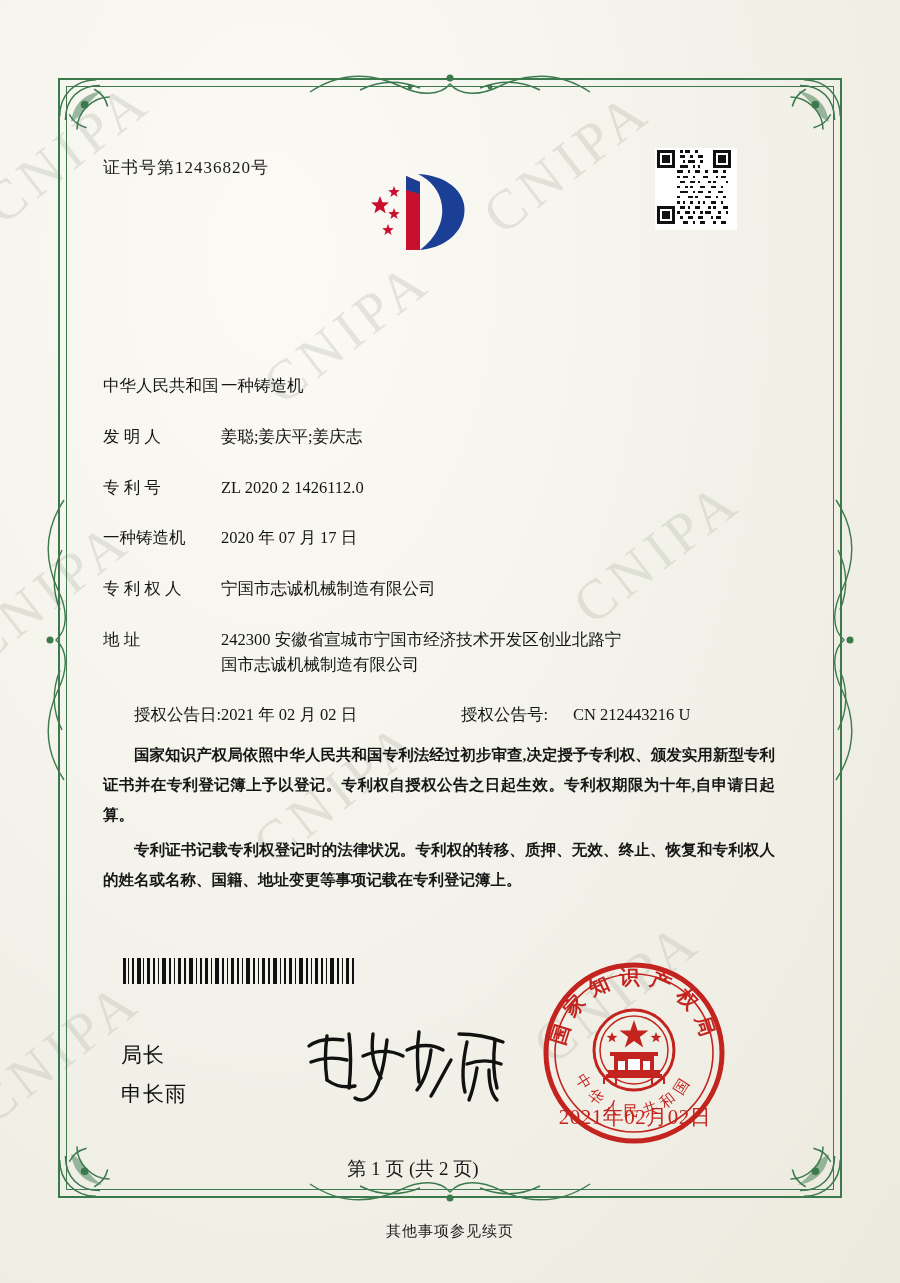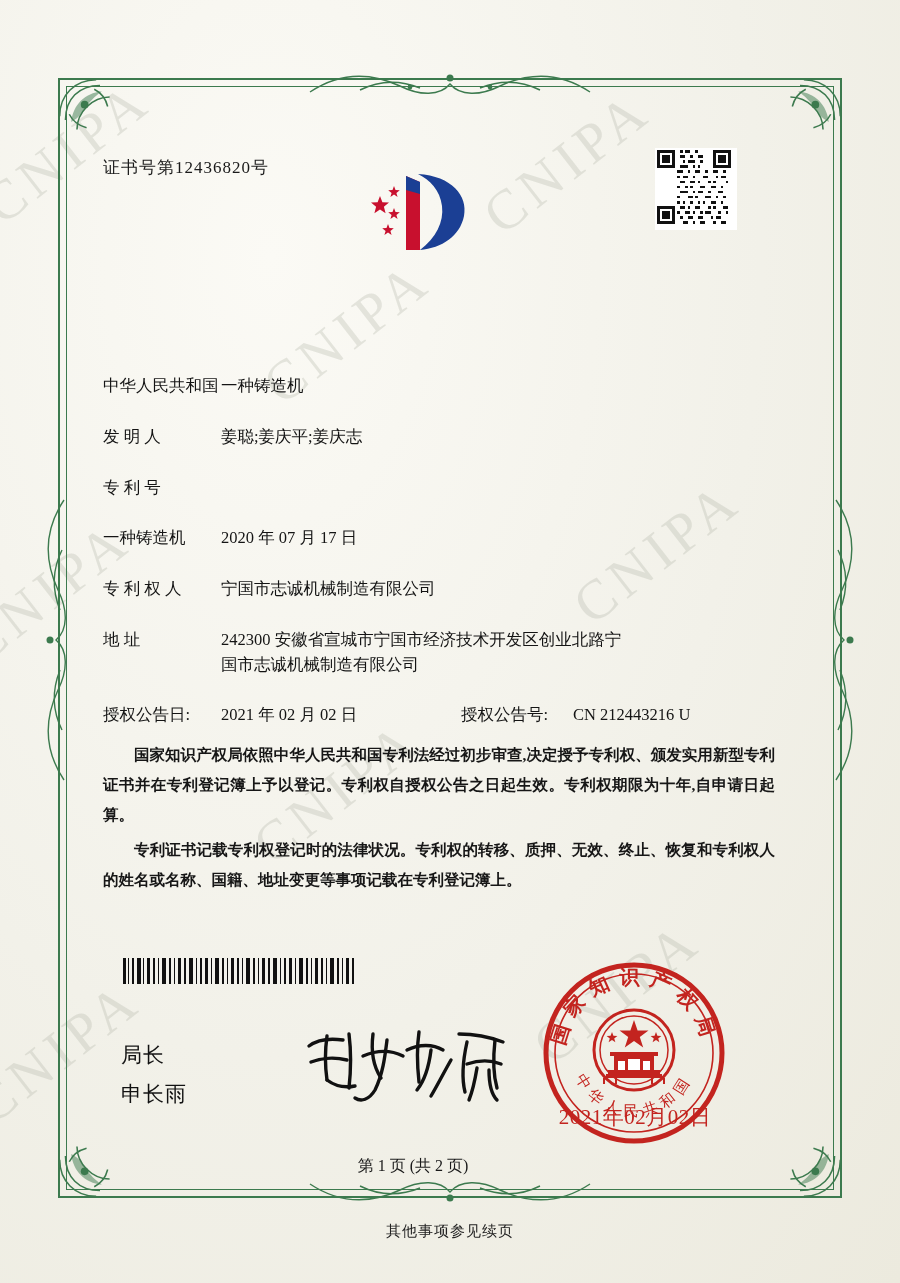--- a/index.html
+++ b/index.html
@@ -142,21 +142,21 @@
   }
   .field .val {
     flex: 1;
   }
   .field .val .l2 { display: block; }
   .pubrow {
     display: flex;
     margin-bottom: 18px;
     line-height: 1.5;
   }
-  .pubrow .lbl { width: 118px; flex: 0 0 118px; }
+  .pubrow .lbl { width: 118px; flex: 0 0 118px; text-align: right; }
   .pubrow .val1 { flex: 0 0 240px; }
   .pubrow .lbl2 { flex: 0 0 112px; }
   .pubrow .val2 { flex: 1; }
 
   .body-text {
     position: absolute;
     left: 52px; top: 654px;
     width: 672px;
     font-size: 15.5px;
     line-height: 1.95;
@@ -209,21 +209,21 @@
     font-size: 21px;
     color: #c3241f;
     letter-spacing: 0.5px;
     font-family: "Liberation Serif", serif;
   }
 
   .page-num {
     position: absolute;
     left: 0; right: 0; top: 1070px;
     text-align: center;
-    font-size: 16px;
+    font-size: 19px;
     color: #1a1a1a;
   }
 
   .footnote {
     position: absolute;
     left: 0; right: 0; top: 1222px;
     text-align: center;
     font-size: 15px;
     color: #222;
     letter-spacing: 1px;
@@ -471,20 +471,21 @@
         <div class="val">一种铸造机</div>
       </div>
 
       <div class="field">
         <div class="lbl">发 明 人</div>
         <div class="val">姜聪;姜庆平;姜庆志</div>
       </div>
 
       <div class="field">
         <div class="lbl">专 利 号</div>
+        <div class="val">ZL 2020 2 1426112.0</div>
       </div>
 
       <div class="field">
         <div class="lbl">一种铸造机</div>
         <div class="val">2020 年 07 月 17 日</div>
       </div>
 
       <div class="field">
         <div class="lbl">专 利 权 人</div>
         <div class="val">宁国市志诚机械制造有限公司</div>

